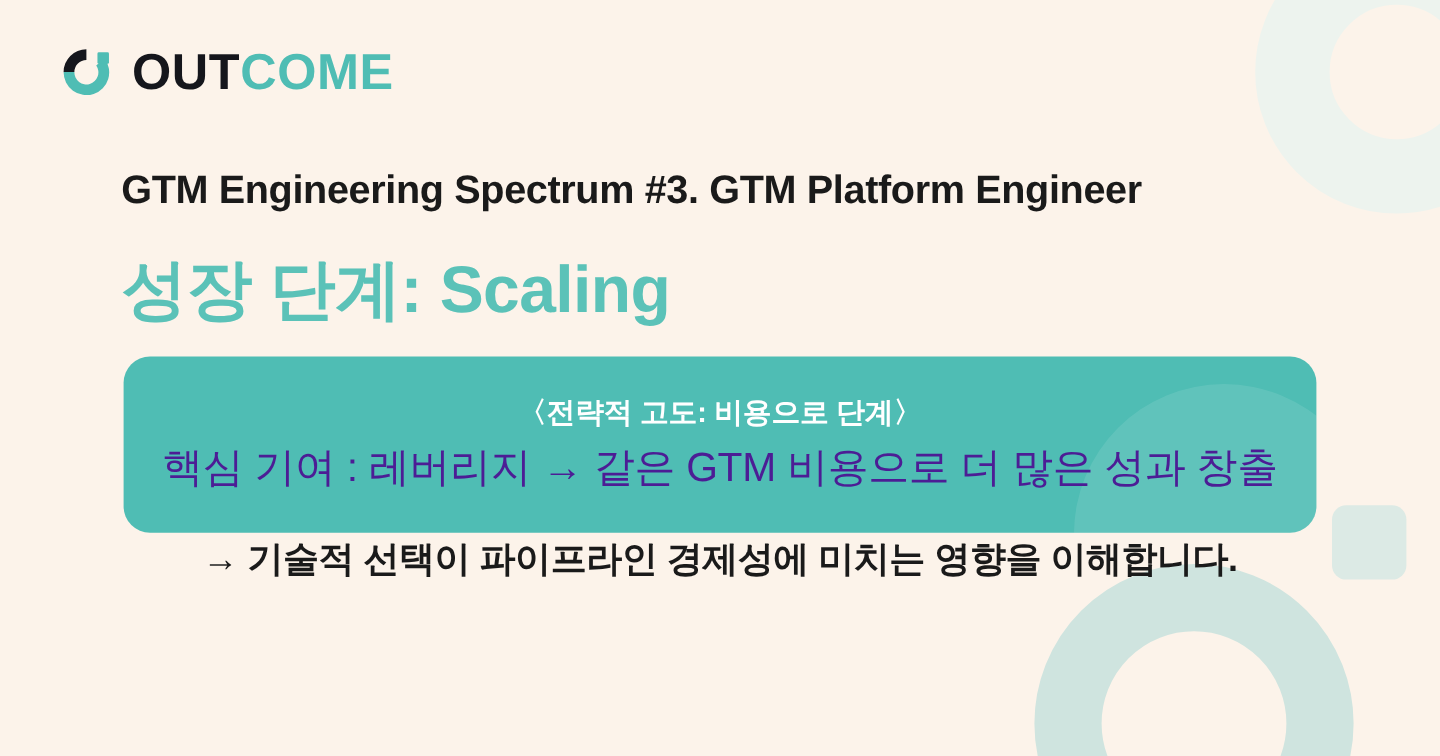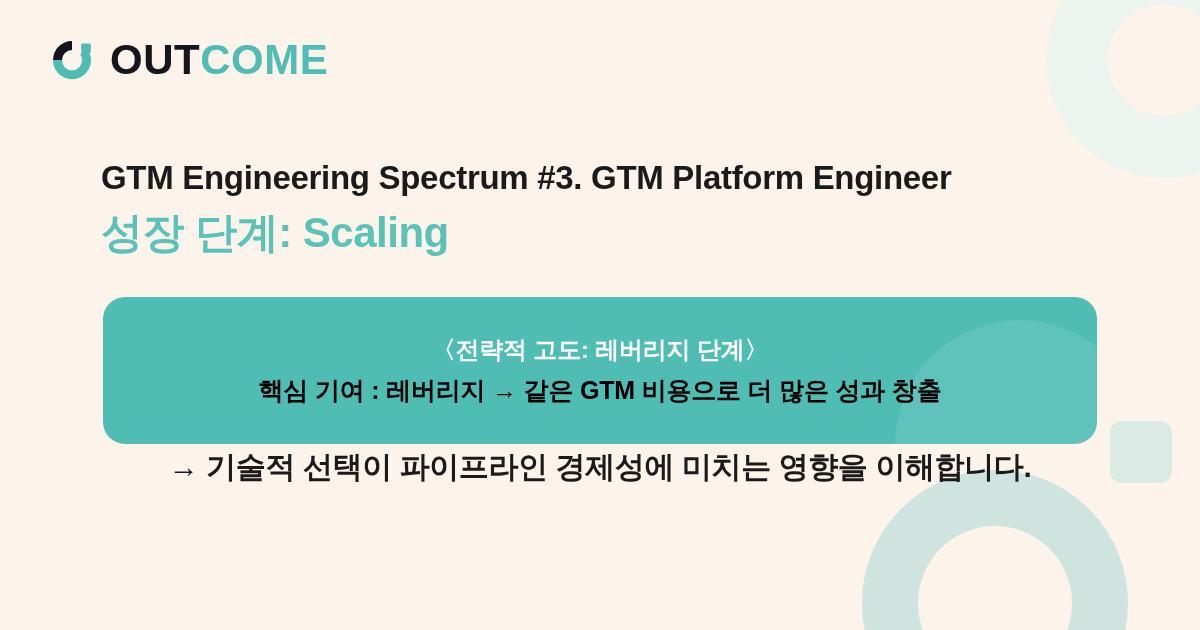--- a/index.html
+++ b/index.html
@@ -99,28 +99,27 @@
   .headline {
     position: absolute;
     top: 138px;
     left: 101px;
     font-size: 33px;
     font-weight: 700;
     color: #1A1A1A;
     letter-spacing: -0.3px;
     line-height: 1.2;
     white-space: nowrap;
-    margin-top: 20px;
   }
 
   .subhead {
     position: absolute;
     top: 208px;
     left: 101px;
-    font-size: 42px;
+    font-size: 55px;
     font-weight: 700;
     color: #5BC2B8;
     letter-spacing: -0.5px;
     line-height: 1.2;
     white-space: nowrap;
   }
 
   
   .card {
     position: absolute;
@@ -144,23 +143,23 @@
     font-size: 24px;
     font-weight: 700;
     color: #FFFFFF;
     letter-spacing: -0.2px;
     line-height: 1.2;
     white-space: nowrap;
   }
   .card-sub {
     position: relative;
     z-index: 2;
-    font-size: 25px;
-    font-weight: 700;
-    color: #000000;
+    font-size: 34px;
+    font-weight: 400;
+    color: #4c1d95;
     letter-spacing: -0.2px;
     line-height: 1.2;
     white-space: nowrap;
   }
 
   
   .footer-line {
     position: absolute;
     top: 448px;
     left: 0;
@@ -194,19 +193,19 @@
     <span class="logo-text">
       <span class="logo-out">OUT</span><span class="logo-come">COME</span>
     </span>
   </div>
 
   <div class="headline">GTM Engineering Spectrum #3. GTM Platform Engineer</div>
   <div class="subhead">성장 단계: Scaling</div>
 
   <div class="card">
     <div class="card-wash"></div>
-    <div class="card-title">〈전략적 고도: 레버리지 단계〉</div>
+    <div class="card-title">〈전략적 고도: 비용으로 단계〉</div>
     <div class="card-sub">핵심 기여 : 레버리지 → 같은 GTM 비용으로 더 많은 성과 창출</div>
   </div>
 
   <div class="footer-line">→ 기술적 선택이 파이프라인 경제성에 미치는 영향을 이해합니다.</div>
 
 </div>
 
 </body></html>

